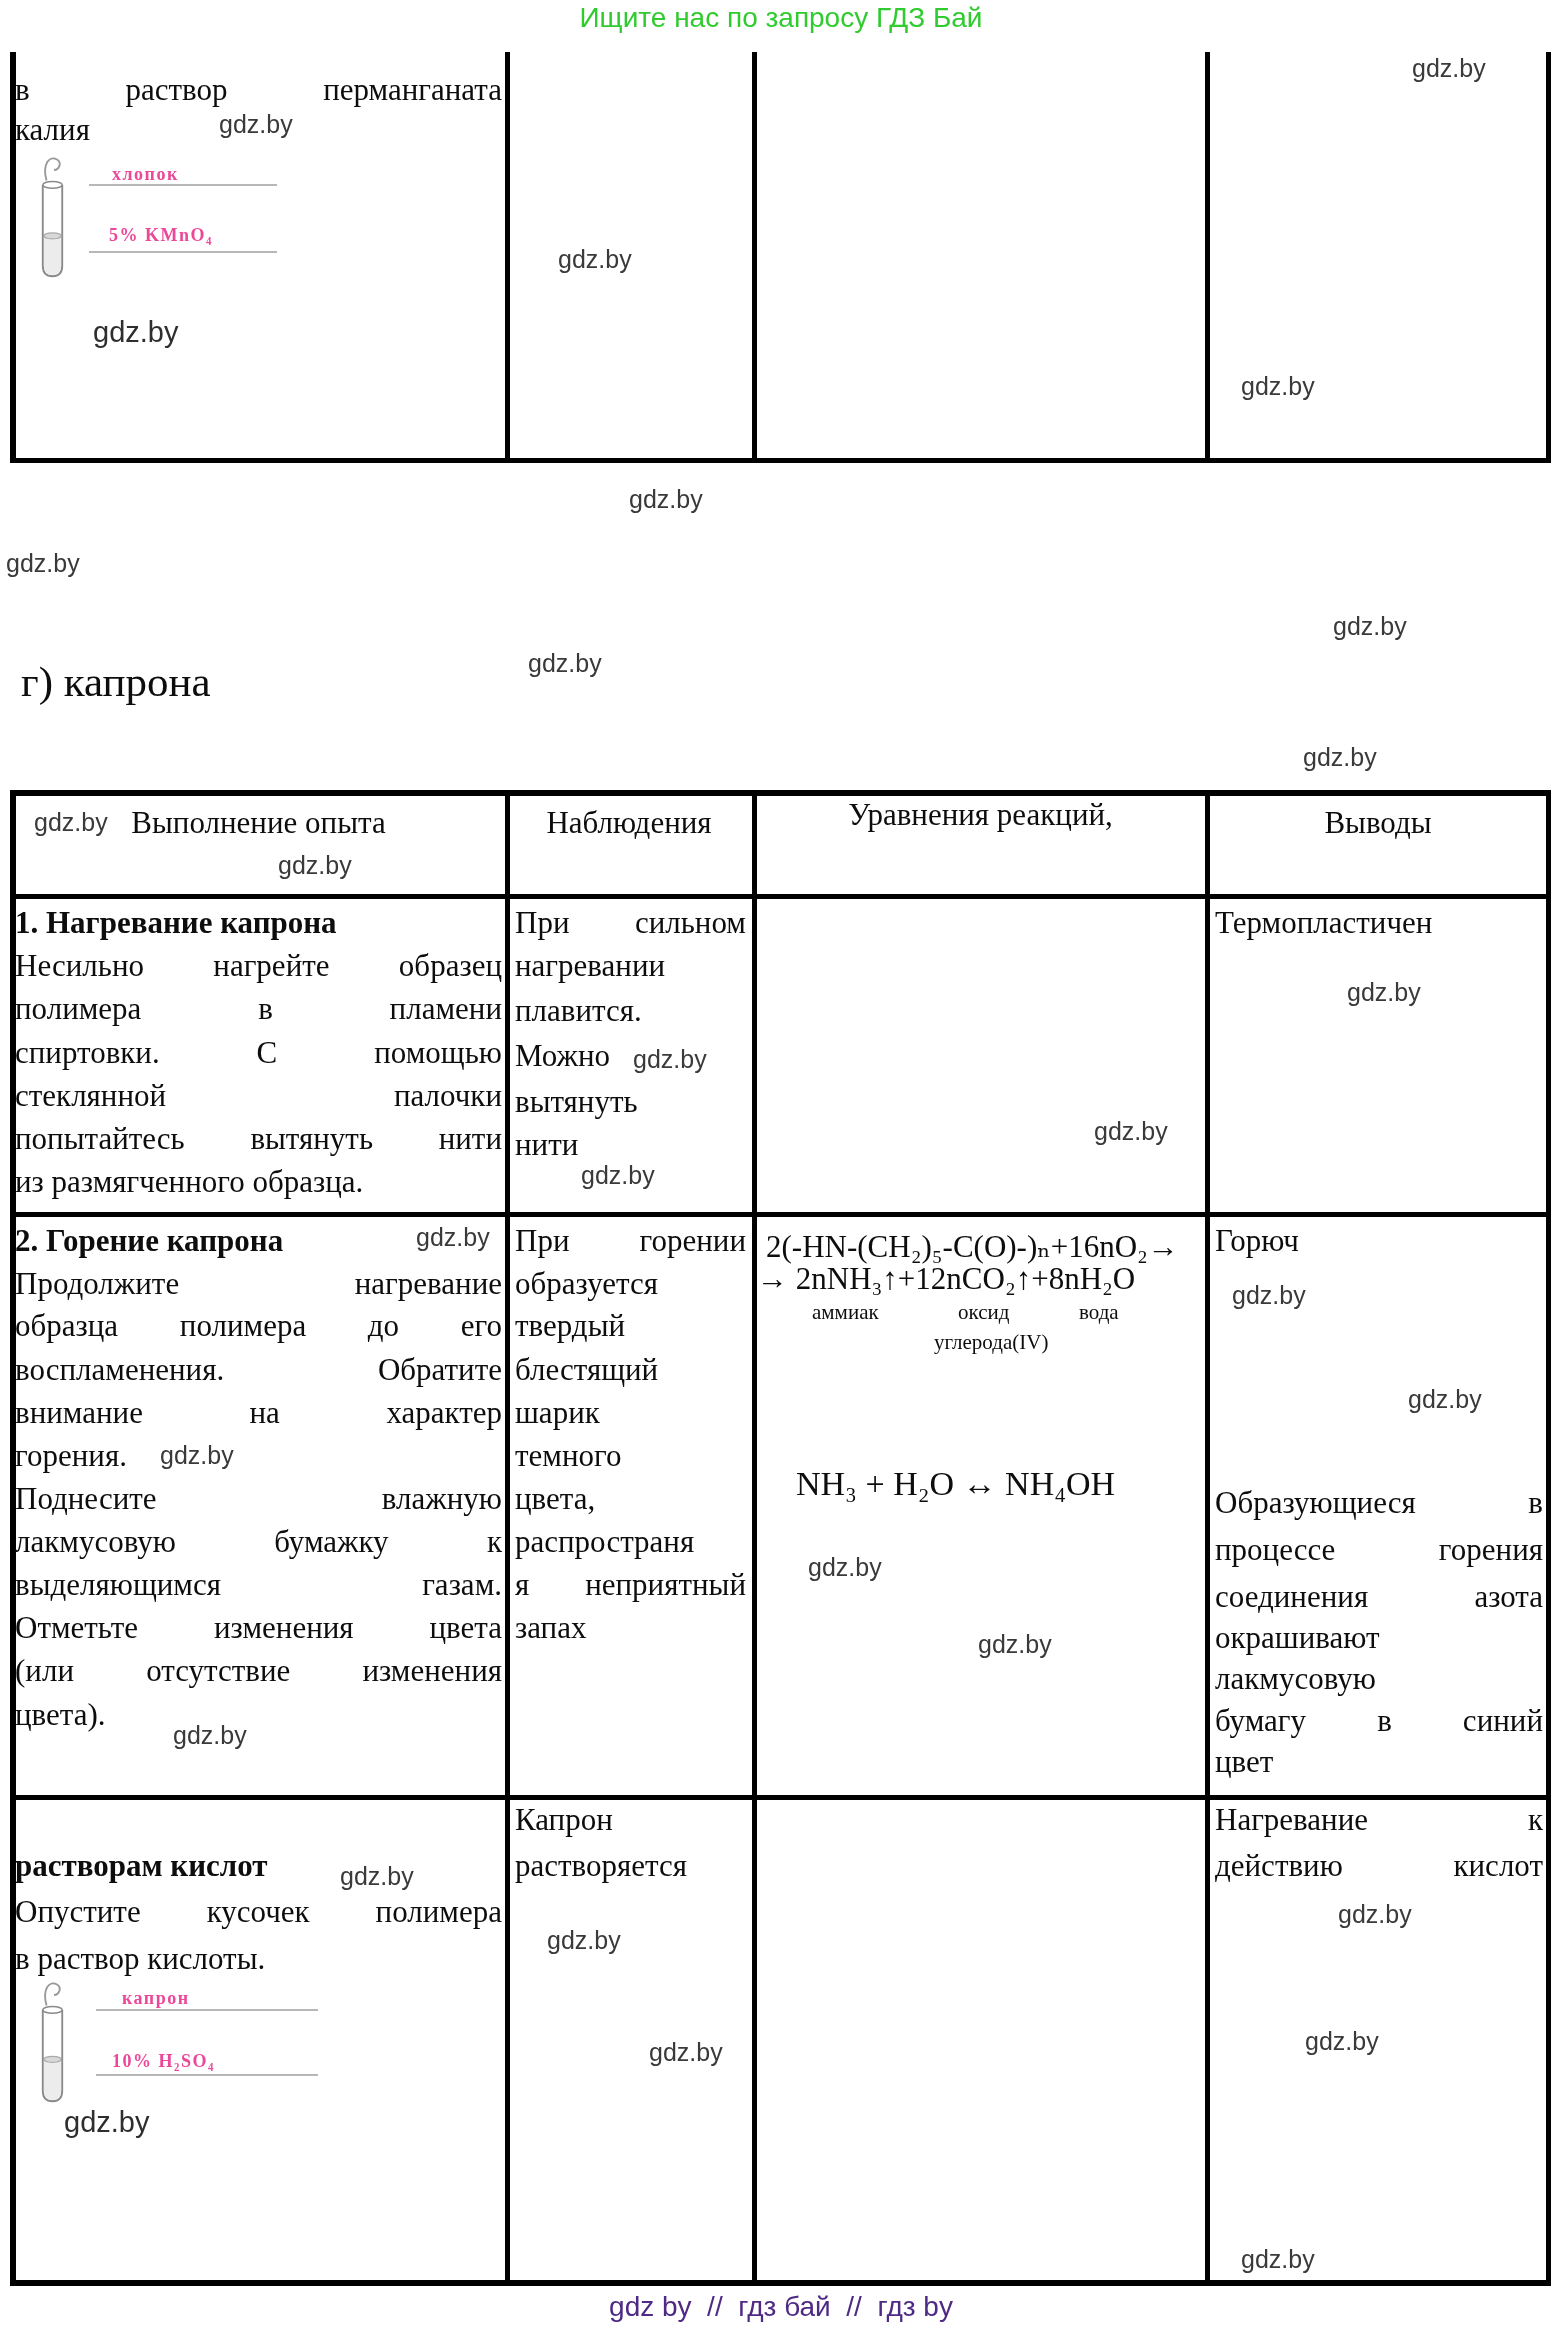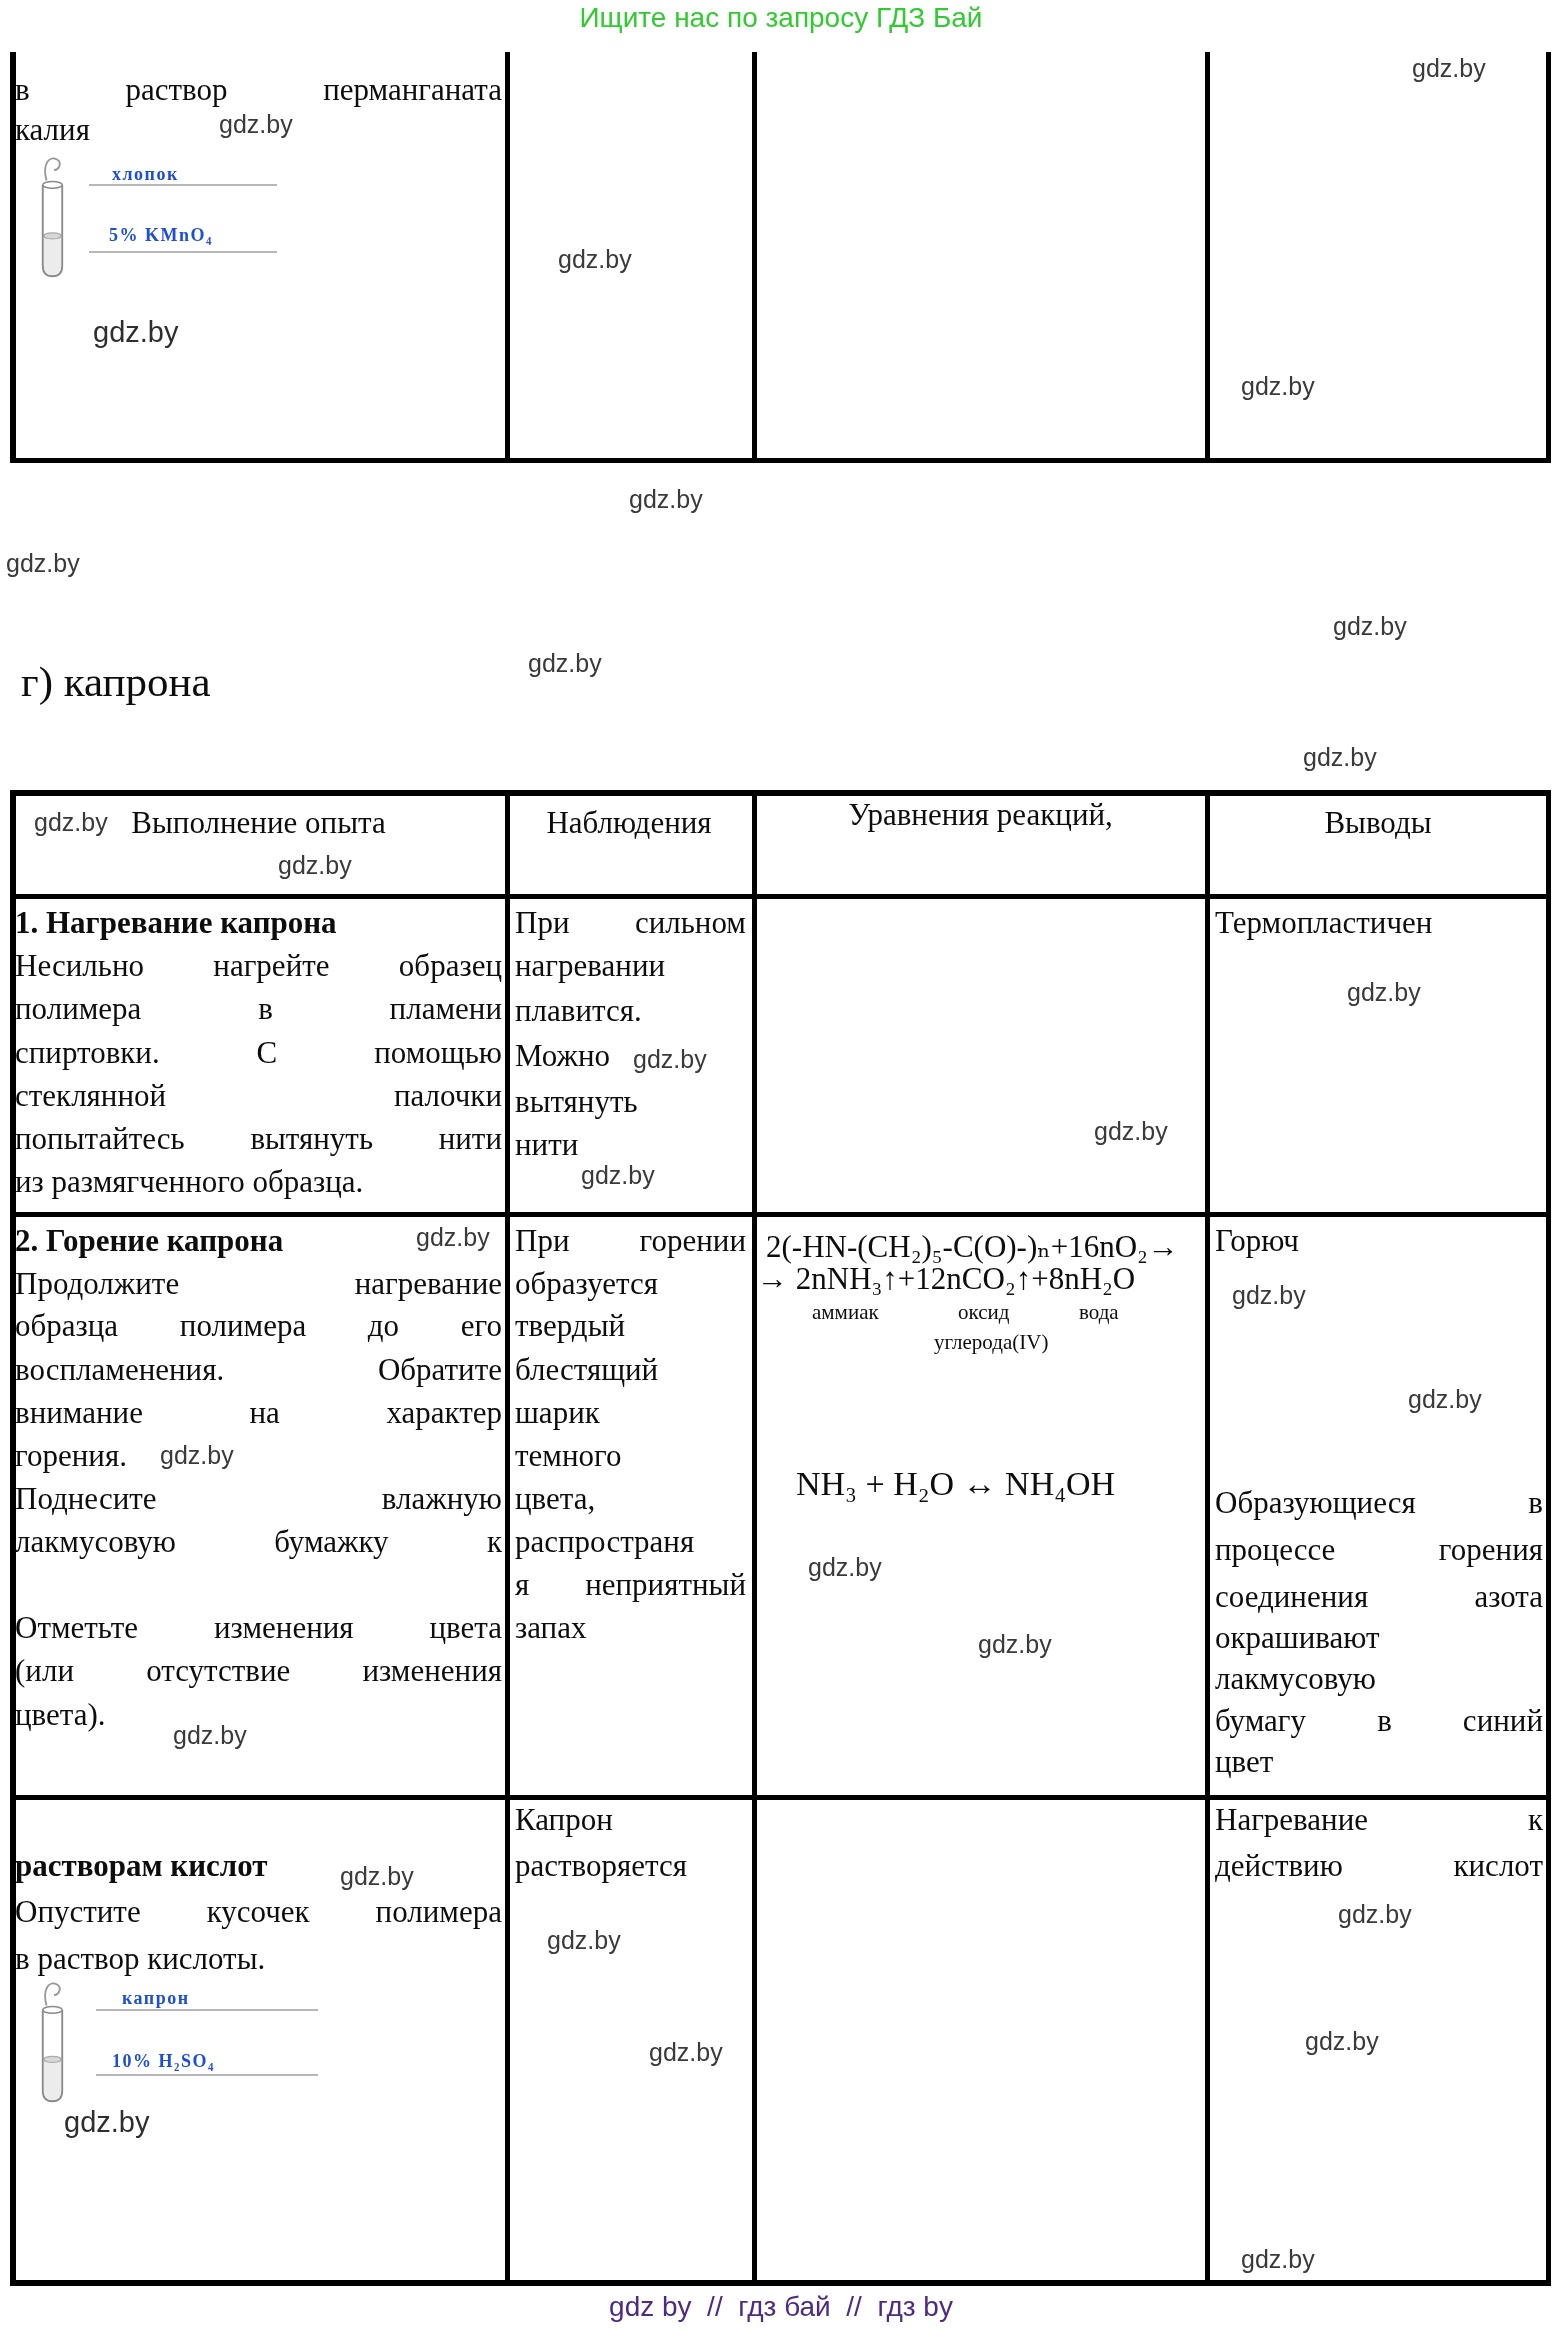--- a/index.html
+++ b/index.html
@@ -14,21 +14,21 @@
 
   .wm { position:absolute; font-family:"Liberation Sans","DejaVu Sans",sans-serif;
         font-size:25px; color:#3a3a3a; white-space:nowrap; }
   .wm-lg { font-size:29px; color:#2e2e2e; }
 
   .eq  { font-size:31px; }
   .eq-lg { font-size:34px; }
   .eq-lbl { font-size:21px;text-align:right; }
 
   .tube-lbl { position:absolute; font-family:"Liberation Serif","DejaVu Serif",serif;
-              font-size:18px; font-weight:bold; color:#1d4ed8; letter-spacing:1.5px; white-space:nowrap; }
+              font-size:18px; font-weight:bold; color:#ec4899; letter-spacing:1.5px; white-space:nowrap; }
   .lbl-line { position:absolute; height:1.5px; background:#b7b7b7; }
 
   .vb, .hb { position:absolute; background:#000; }
 
   .banner { position:absolute; font-family:"Liberation Sans","DejaVu Sans",sans-serif;
             font-size:28px; white-space:pre; text-align:center; }
   .banner-top { color:#2fcb2f; }
   .banner-bottom { color:#4e2a84; }
 
   svg.tube { position:absolute; }
@@ -119,20 +119,21 @@
   <div class="t b" style="left:15px; top:1223px;">2. Горение капрона</div>
   <div class="wm" style="left:416px; top:1223px;">gdz.by</div>
   <div class="t j" style="left:15px; top:1266px; width:487px;">Продолжите нагревание</div>
   <div class="t j" style="left:15px; top:1308px; width:487px;">образца полимера до его</div>
   <div class="t j" style="left:15px; top:1352px; width:487px;">воспламенения. Обратите</div>
   <div class="t j" style="left:15px; top:1395px; width:487px;">внимание на характер</div>
   <div class="t" style="left:15px; top:1438px;">горения.</div>
   <div class="wm" style="left:160px; top:1441px;">gdz.by</div>
   <div class="t j" style="left:15px; top:1481px; width:487px;">Поднесите влажную</div>
   <div class="t j" style="left:15px; top:1524px; width:487px;">лакмусовую бумажку к</div>
+  <div class="t j" style="left:15px; top:1567px; width:487px;">выделяющимся газам.</div>
   <div class="t j" style="left:15px; top:1610px; width:487px;">Отметьте изменения цвета</div>
   <div class="t j" style="left:15px; top:1653px; width:487px;">(или отсутствие изменения</div>
   <div class="t" style="left:15px; top:1697px;">цвета).</div>
   <div class="wm" style="left:173px; top:1721px;">gdz.by</div>
 
   <div class="t j" style="left:515px; top:1223px; width:231px;">При горении</div>
   <div class="t" style="left:515px; top:1266px;">образуется</div>
   <div class="t" style="left:515px; top:1308px;">твердый</div>
   <div class="t" style="left:515px; top:1352px;">блестящий</div>
   <div class="t" style="left:515px; top:1395px;">шарик</div>

